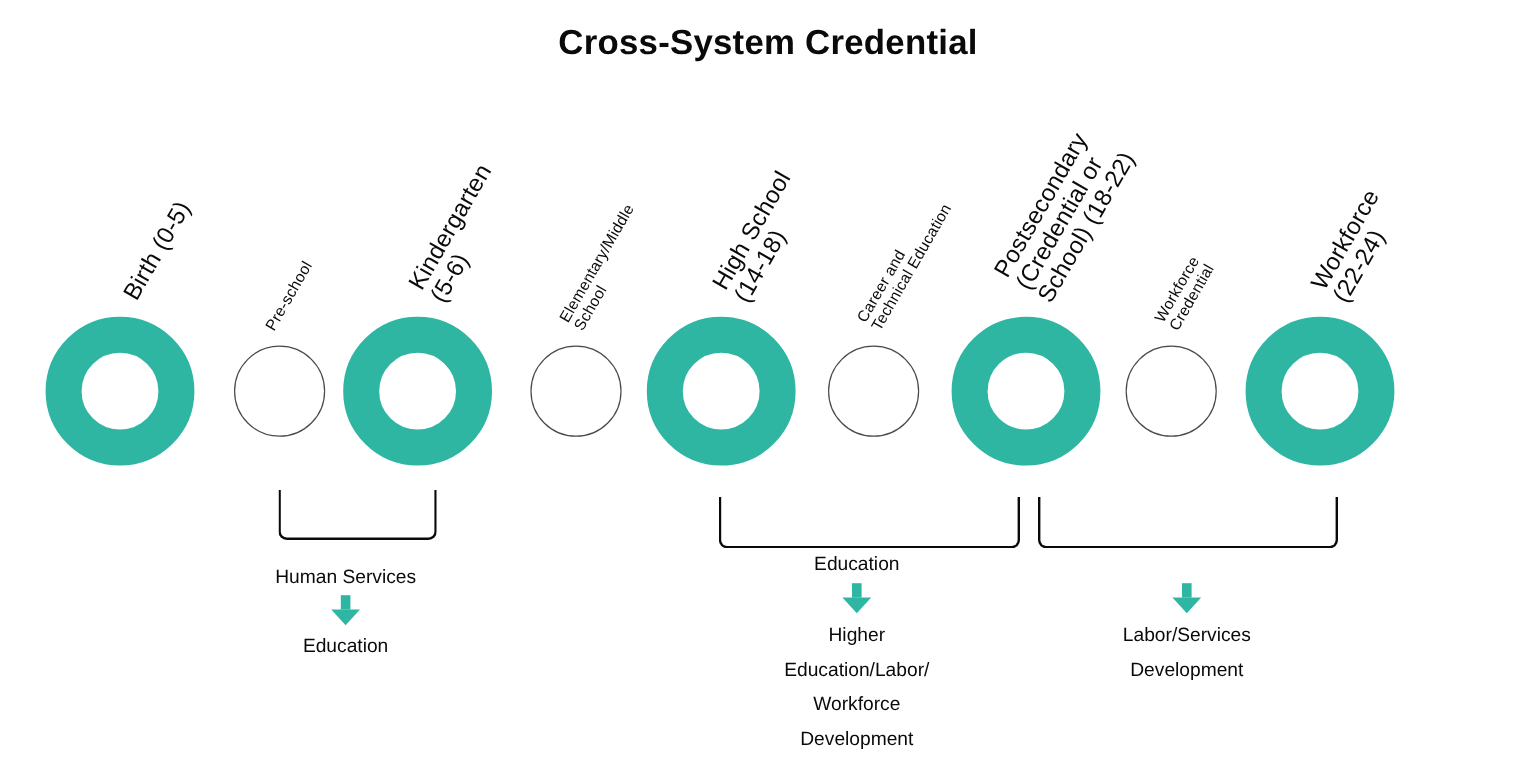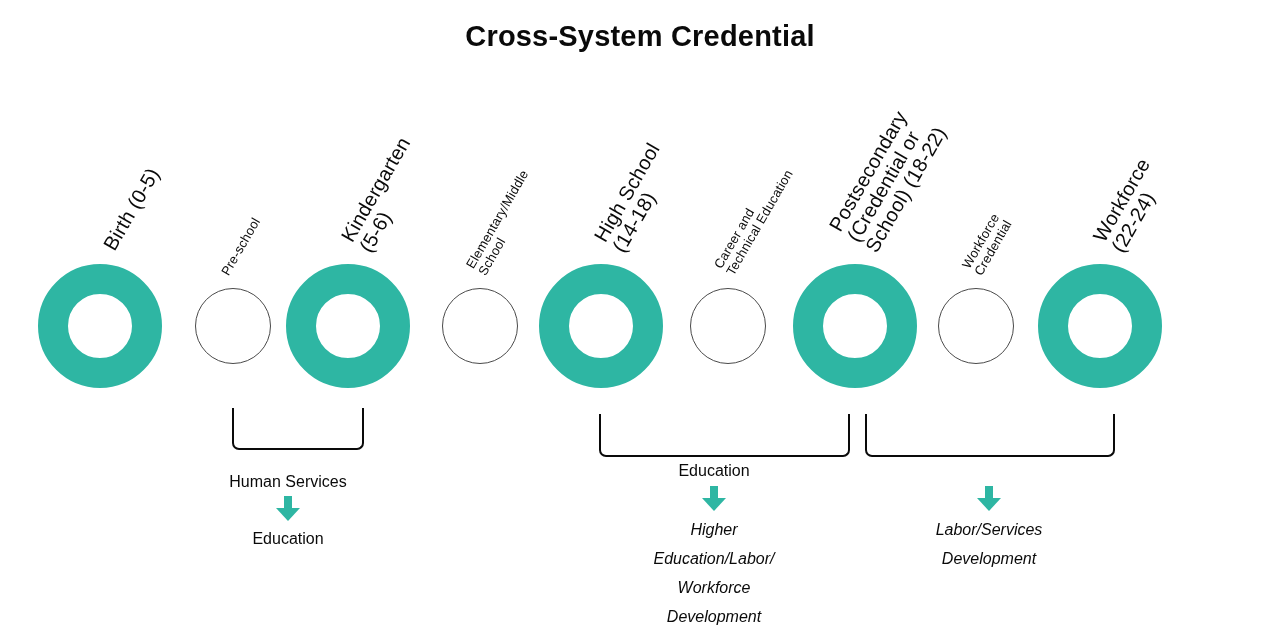--- a/index.html
+++ b/index.html
@@ -47,21 +47,21 @@
     border-bottom: 2px solid #0a0a0a;
     border-radius: 0 0 7px 7px;
   }
   .trans-label {
     position: absolute;
     text-align: center;
     font-size: 16px;
     line-height: 24px;
     white-space: pre-line;
   }
-  .trans-label.multi { line-height: 29px; font-style: italic; }
+  .trans-label.multi { line-height: 29px; }
   .arrow {
     position: absolute;
     width: 24px;
     display: flex;
     flex-direction: column;
     align-items: center;
   }
   .arrow-stem { width: 8px; height: 12px; background: var(--accent, #2EB6A3); }
   .arrow-head {
     width: 0; height: 0;

